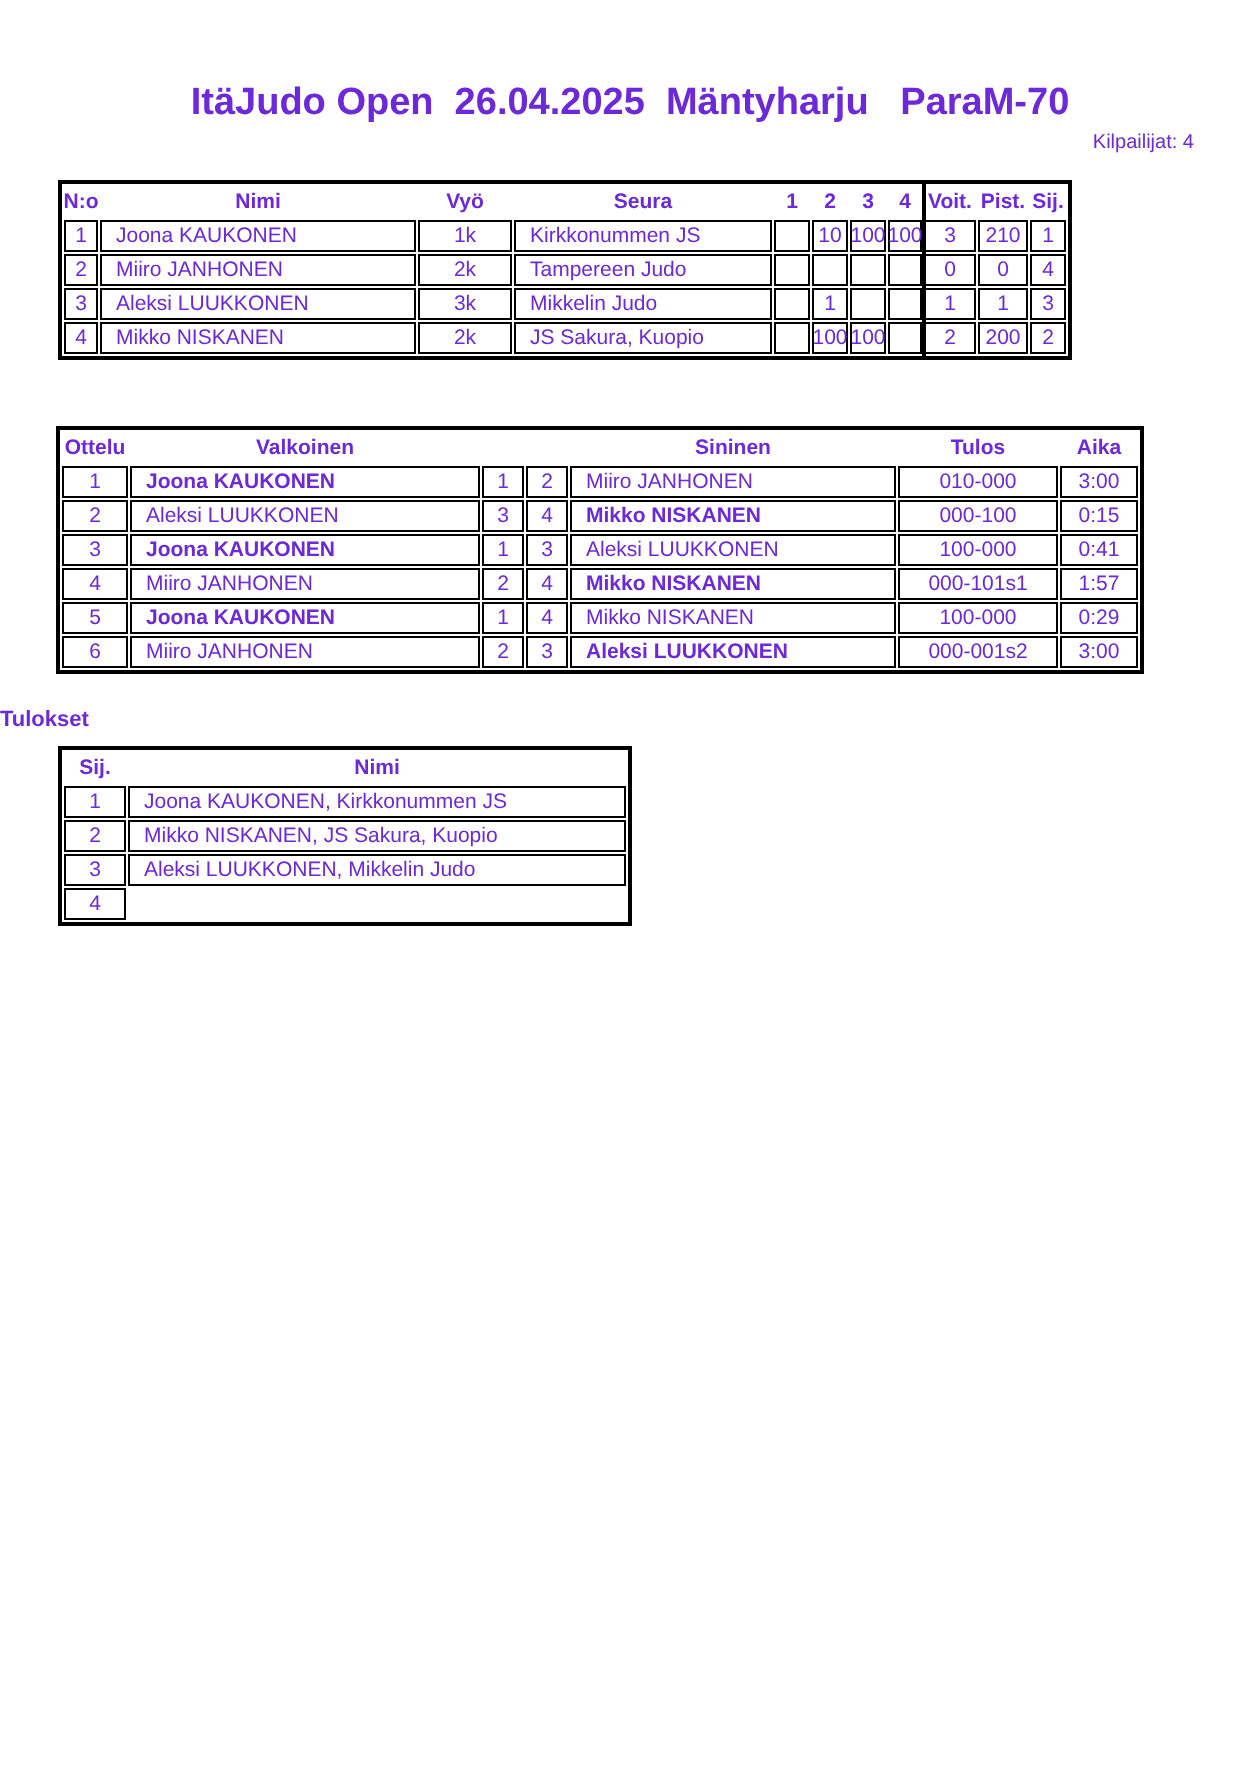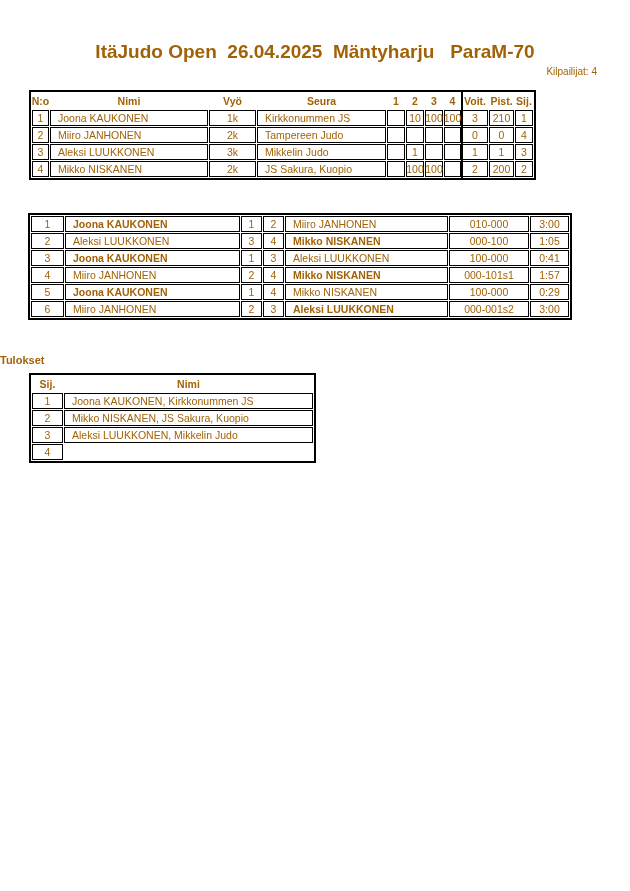--- a/index.html
+++ b/index.html
@@ -1,18 +1,18 @@
 <!DOCTYPE html>
 <html><head>
 <meta charset="utf-8">
 <style>
   html,body { margin:0; padding:0; background:#ffffff; }
   .page {
     position:relative; width:630px; height:891px; background:#ffffff;
-    font-family:"Liberation Sans", sans-serif; color:#a16207; overflow:hidden;
+    font-family:"Liberation Sans", sans-serif; color:#6d28d9; overflow:hidden;
   }
   .title {
     position:absolute; top:41px; left:0; width:630px; text-align:center;
     font-size:19px; font-weight:bold; white-space:pre; letter-spacing:0px;
   }
   .h2 { position:absolute; font-size:11px; font-weight:bold; white-space:pre; }
   .kilp-h { top:67px; left:0;  width:500px; text-align:center; }
   .ott-h  { top:197px; left:0; width:556px; text-align:center; }
   .tul-h  { top:354px; left:0; width:406px; text-align:left; }
   .count  { position:absolute; top:66px; right:33px; font-size:10px;text-align:right; }
@@ -120,36 +120,45 @@
       <div class="td t1c8">2</div>
       <div class="td t1c9">200</div>
       <div class="td t1c10">2</div>
     </div>
     <div class="vdiv" style="left:430px;"></div>
   </div>
 
 
   <div class="tbl" id="t2">
     <div class="tr">
+      <div class="td th t2c0">Ottelu</div>
+      <div class="td th t2c1">Valkoinen</div>
+      <div class="td th t2c2"></div>
+      <div class="td th t2c3"></div>
+      <div class="td th t2c4">Sininen</div>
+      <div class="td th t2c5">Tulos</div>
+      <div class="td th t2c6">Aika</div>
+    </div>
+    <div class="tr">
       <div class="td t2c0">1</div>
       <div class="td t2c1 left win">Joona KAUKONEN</div>
       <div class="td t2c2">1</div>
       <div class="td t2c3">2</div>
       <div class="td t2c4 left">Miiro JANHONEN</div>
       <div class="td t2c5">010-000</div>
       <div class="td t2c6">3:00</div>
     </div>
     <div class="tr">
       <div class="td t2c0">2</div>
       <div class="td t2c1 left">Aleksi LUUKKONEN</div>
       <div class="td t2c2">3</div>
       <div class="td t2c3">4</div>
       <div class="td t2c4 left win">Mikko NISKANEN</div>
       <div class="td t2c5">000-100</div>
-      <div class="td t2c6">1:05</div>
+      <div class="td t2c6">0:15</div>
     </div>
     <div class="tr">
       <div class="td t2c0">3</div>
       <div class="td t2c1 left win">Joona KAUKONEN</div>
       <div class="td t2c2">1</div>
       <div class="td t2c3">3</div>
       <div class="td t2c4 left">Aleksi LUUKKONEN</div>
       <div class="td t2c5">100-000</div>
       <div class="td t2c6">0:41</div>
     </div>

